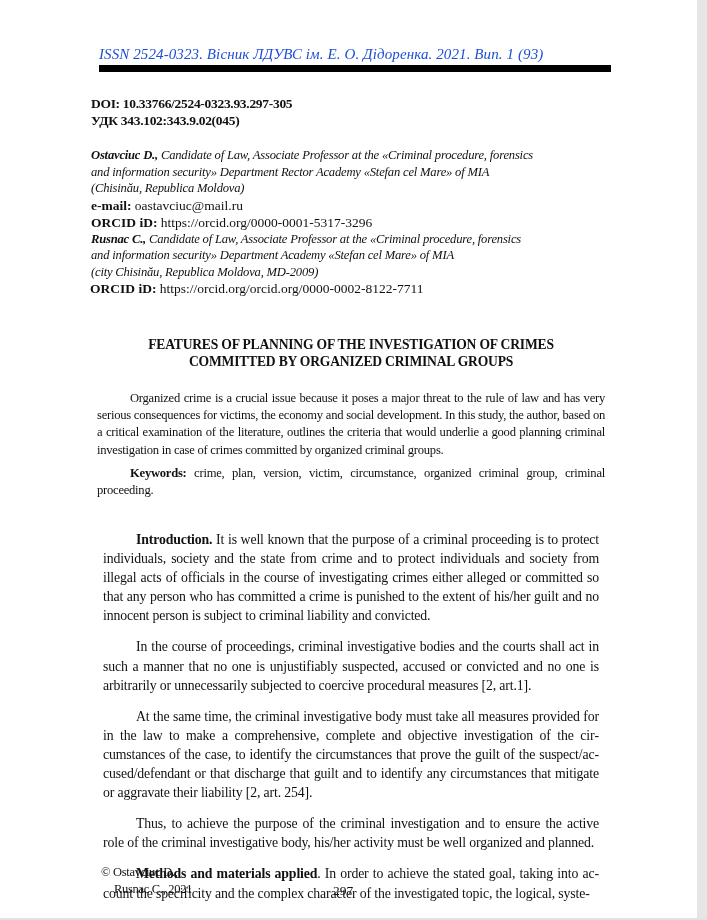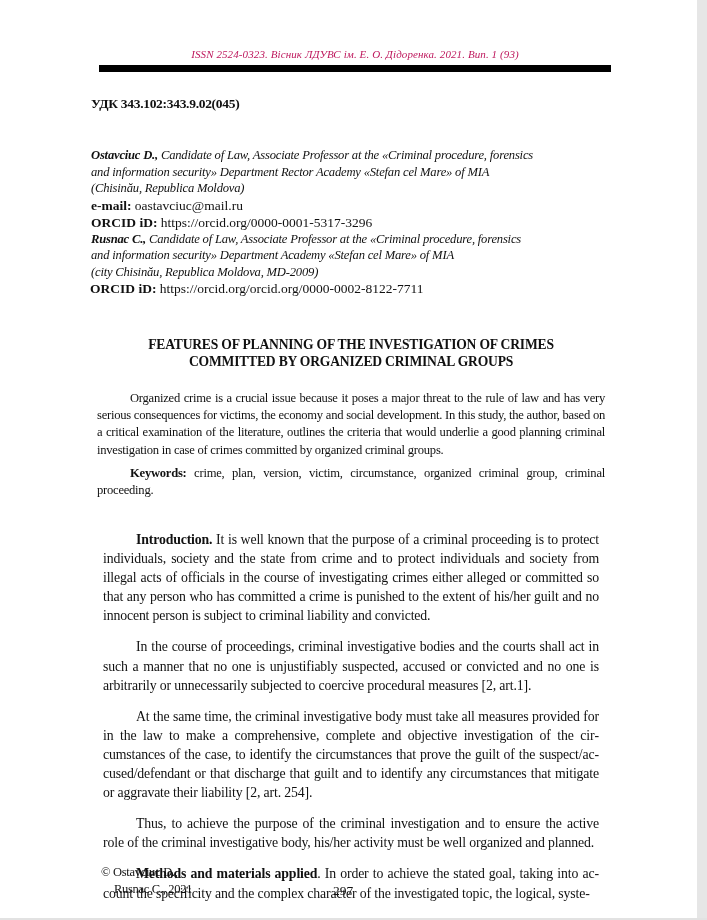--- a/index.html
+++ b/index.html
@@ -29,25 +29,25 @@
       top: 918px;
       width: 707px;
       height: 2px;
       background: #e2e2e2;
     }
     .running-header {
       position: absolute;
       left: 99px;
       top: 45px;
       width: 512px;
-      text-align: center;
+      text-align: left;
       font-style: italic;
-      font-size: 11px;
+      font-size: 15px;
       line-height: 18px;
-      color: #be185d;
+      color: #1d4ed8;
       letter-spacing: 0.1px;
     }
     .header-rule {
       position: absolute;
       left: 99px;
       top: 65px;
       width: 512px;
       height: 7px;
       background: #000000;
     }
@@ -143,20 +143,21 @@
 </head>
 <body>
 
 <div class="right-strip"></div>
 <div class="bottom-strip"></div>
 
 <div class="running-header">ISSN 2524-0323. Вісник ЛДУВС ім. Е. О. Дідоренка. 2021. Вип. 1 (93)</div>
 <div class="header-rule"></div>
 
 <div class="meta">
+  <div>DOI: 10.33766/2524-0323.93.297-305</div>
   <div>УДК 343.102:343.9.02(045)</div>
 </div>
 
 <div class="authors">
 
   <div class="aff">
     <div class="line"><b>Ostavciuc D.,</b><span> Candidate of Law, Associate Professor at the «Criminal procedure, forensics</span></div>
     <div class="line">and information security» Department Rector Academy «Stefan cel Mare» of MIA</div>
     <div class="line">(Chisinău, Republica Moldova)</div>
   </div>

